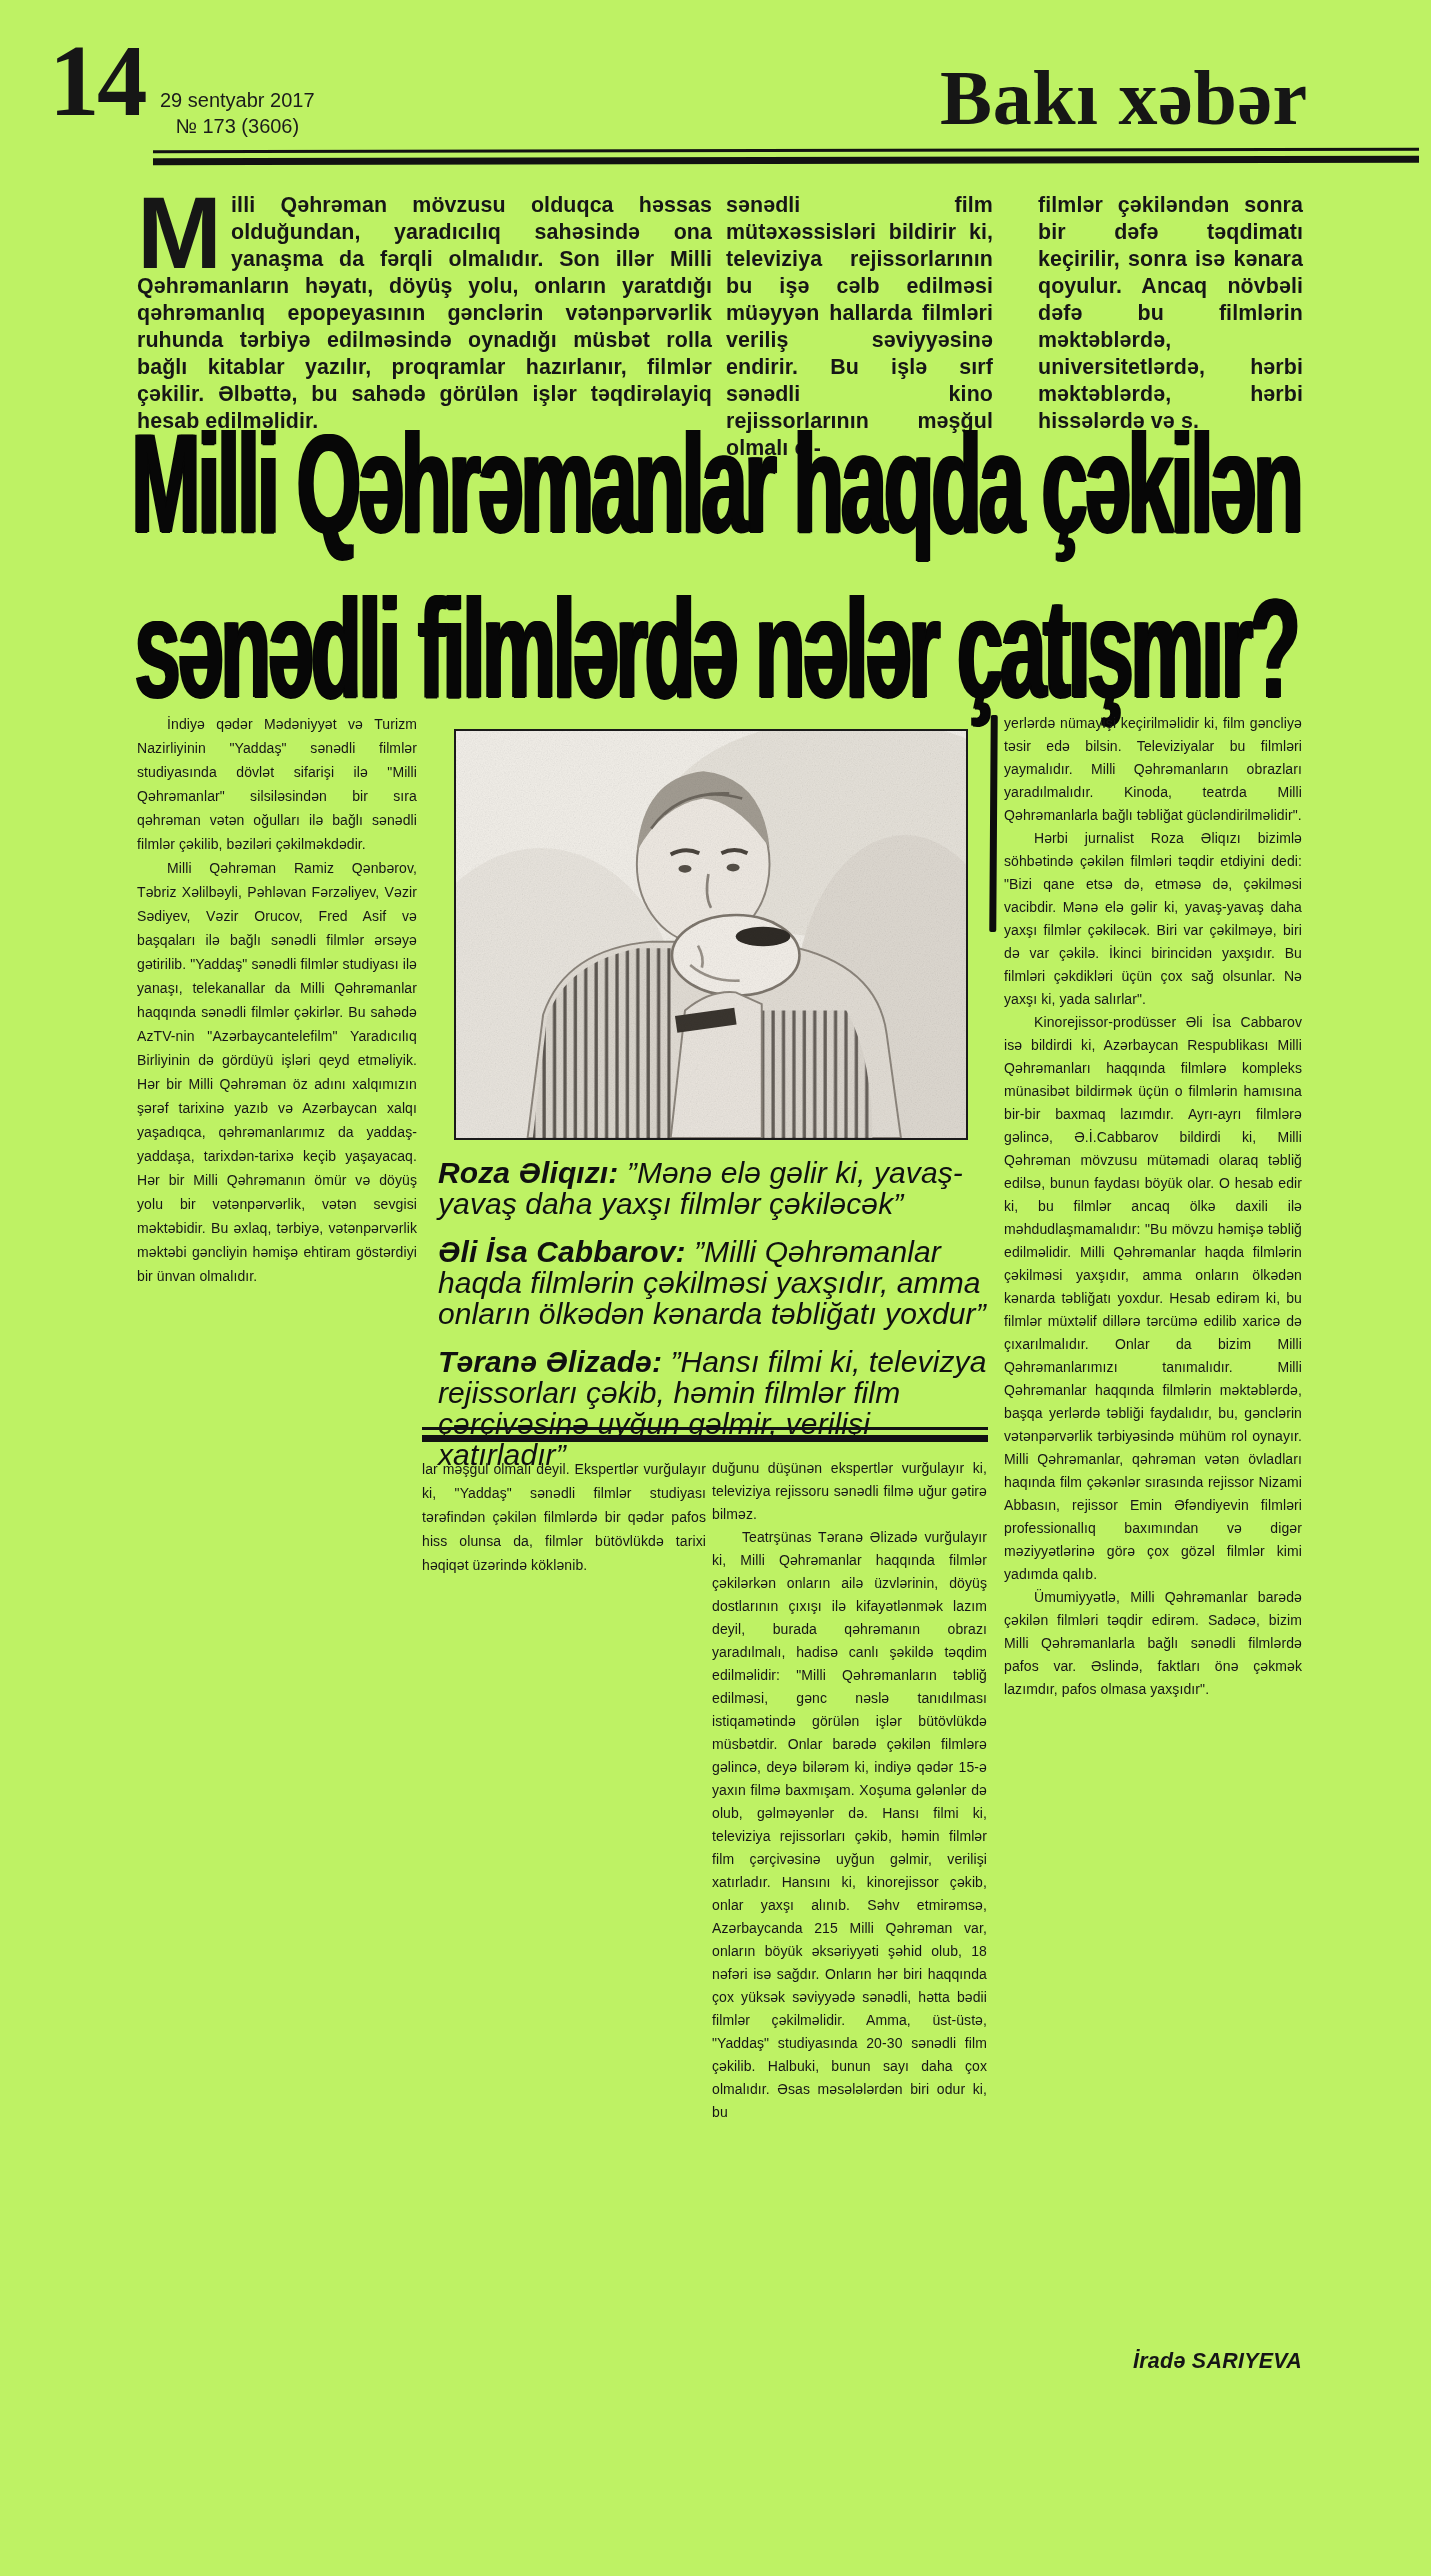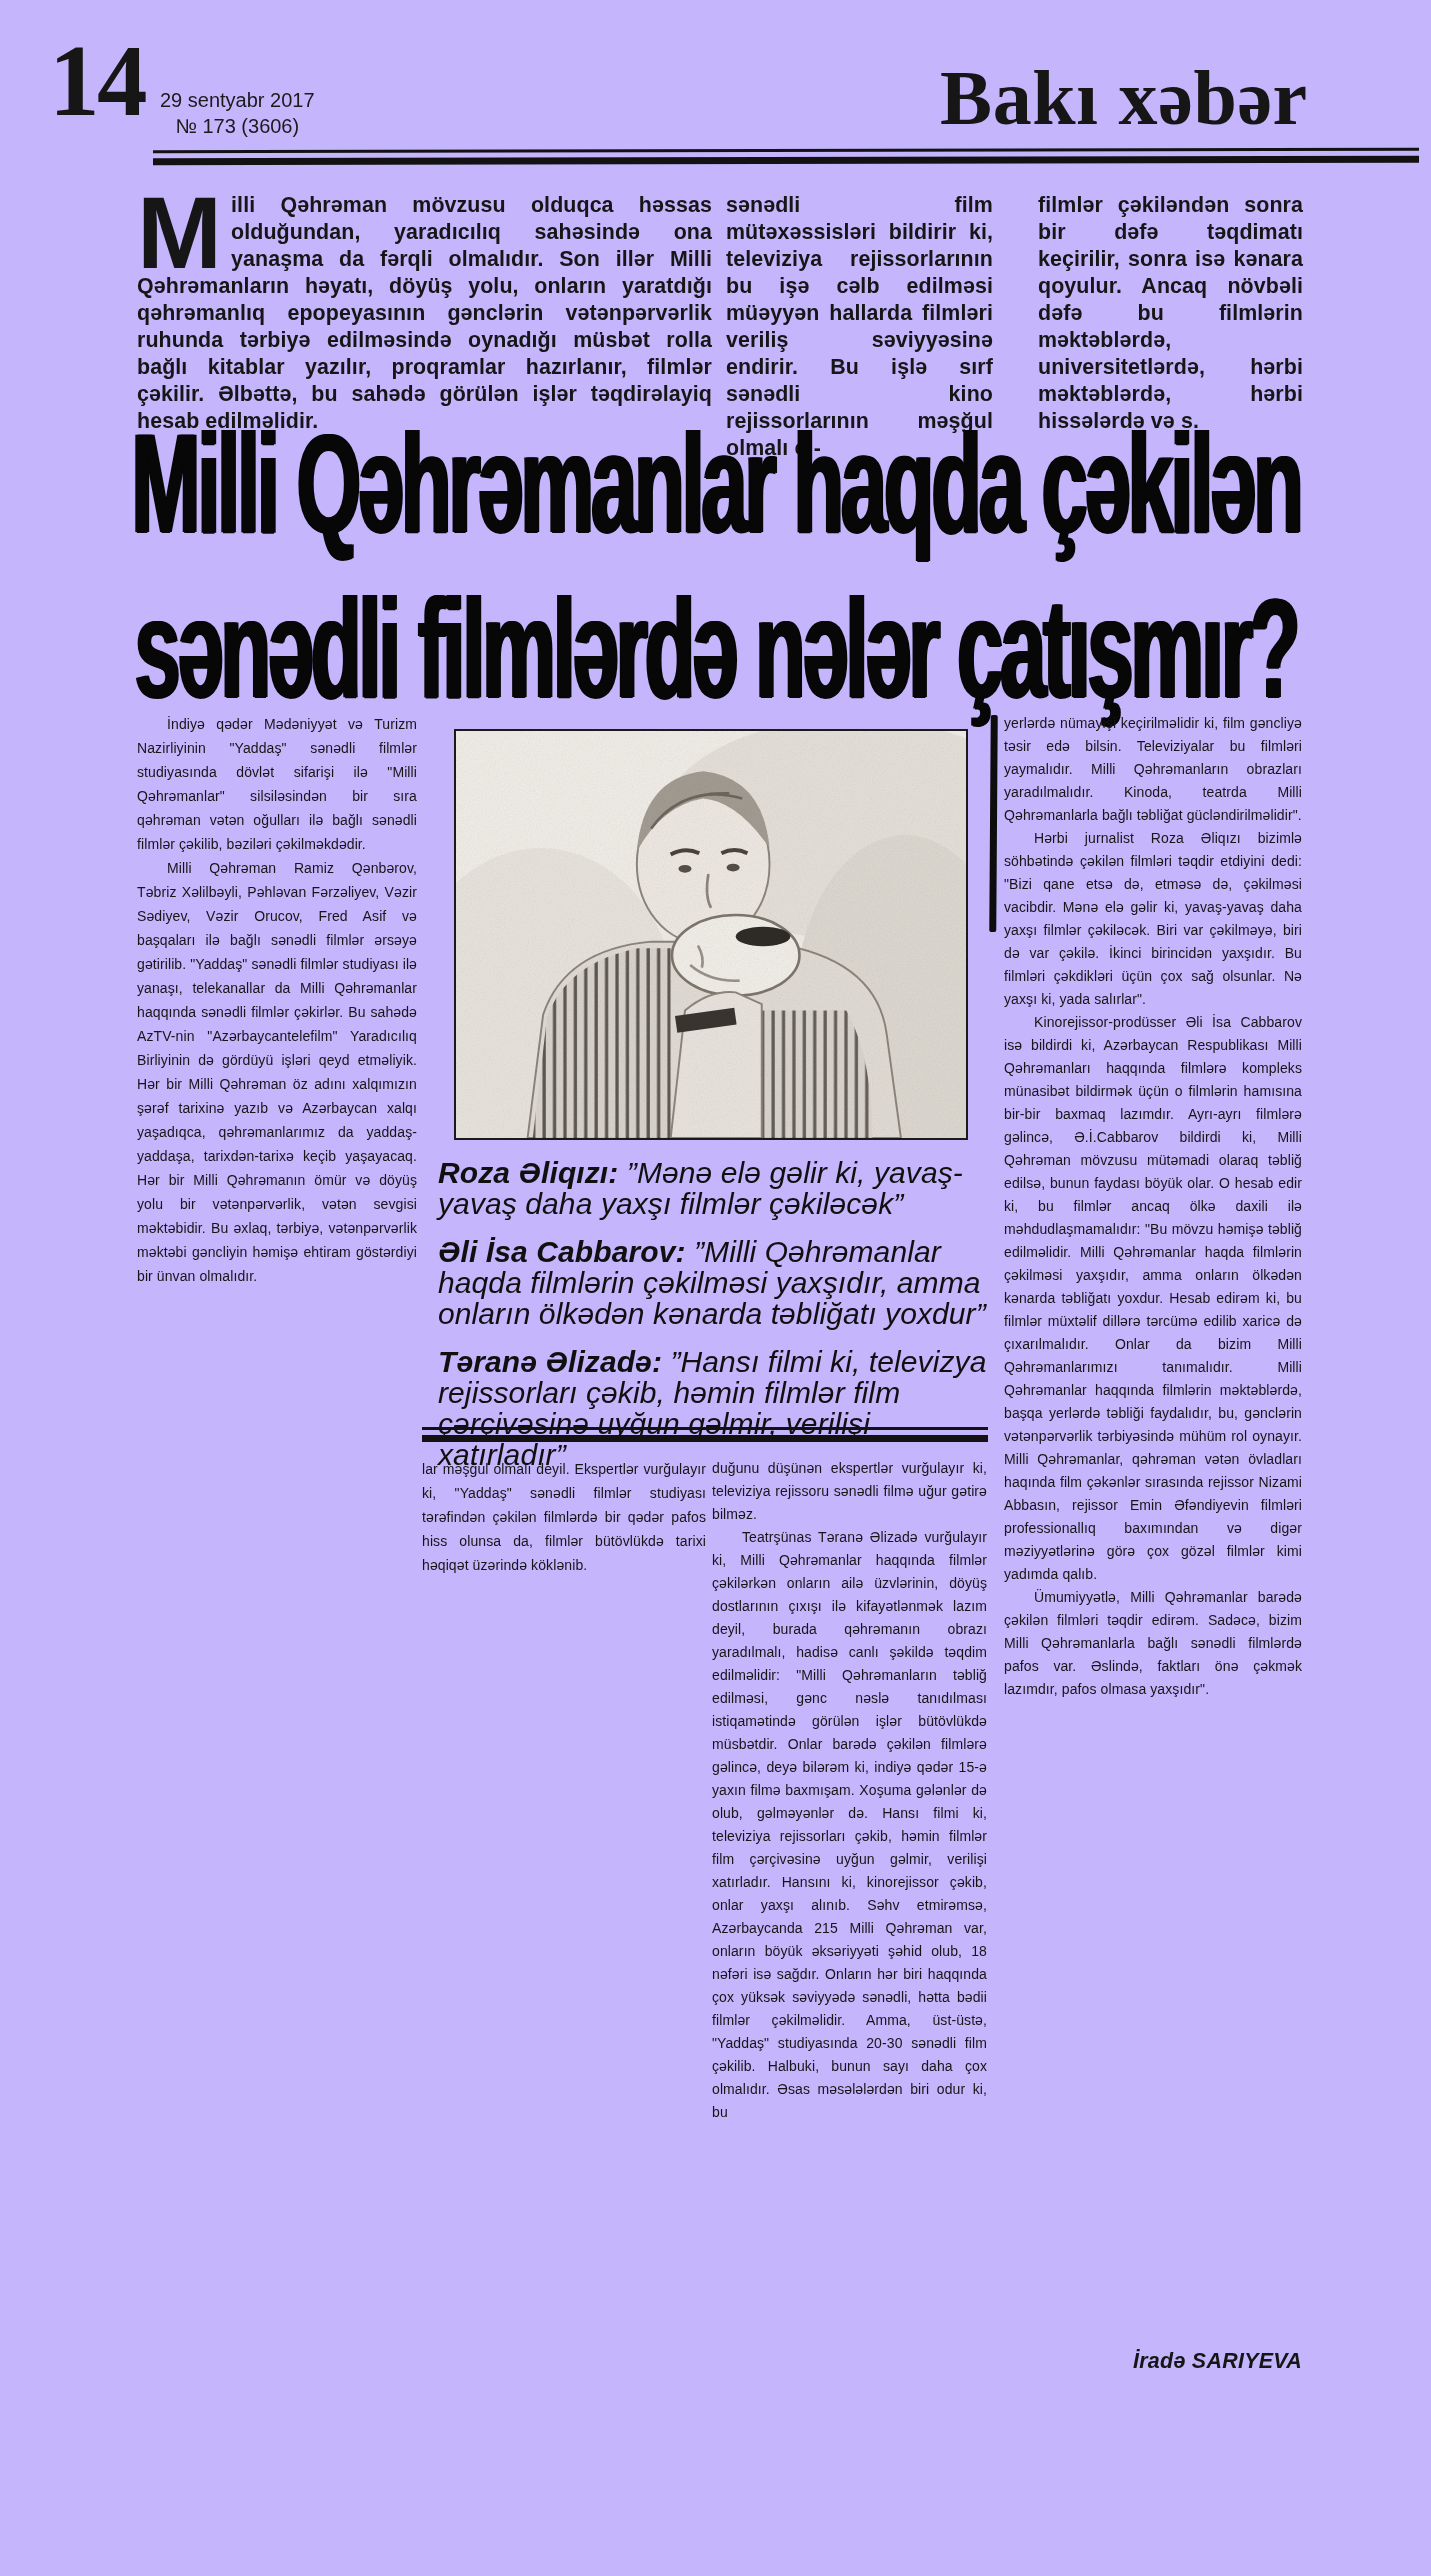--- a/index.html
+++ b/index.html
@@ -1,19 +1,19 @@
 <!DOCTYPE html>
 <html style="font-size:10.4px"><head>
 <meta charset="utf-8">
 <style>
   html,body{margin:0;padding:0;background:#777;}
   .page{
     position:relative;
     width:1432px;height:2576px;
-    background:#c4b5fd;
+    background:#bef264;
     overflow:hidden;
     font-family:"Liberation Sans", sans-serif;
     color:#161616;
   }
   
   .folio{
     position:absolute;left:49px;top:31px;
     font-family:"Liberation Serif", serif;
     font-weight:bold;font-size:101px;line-height:1;
     letter-spacing:-2.6px;

